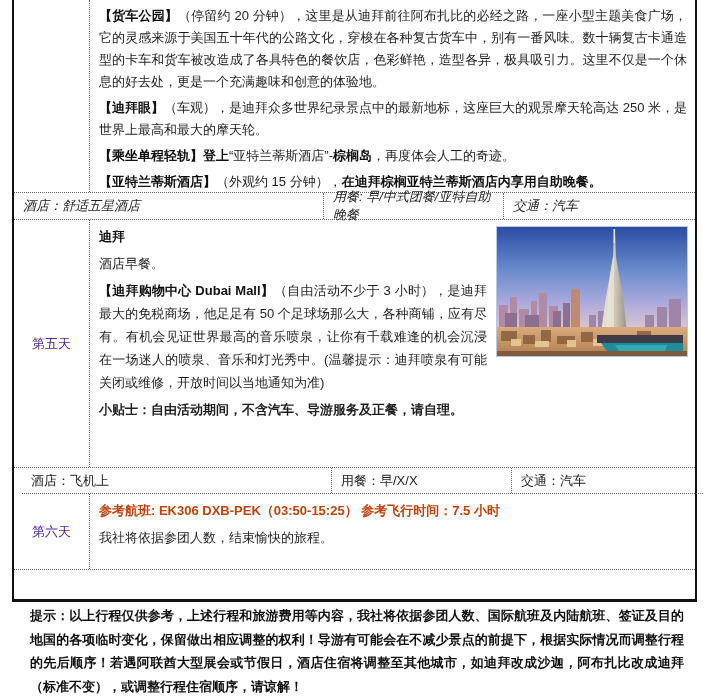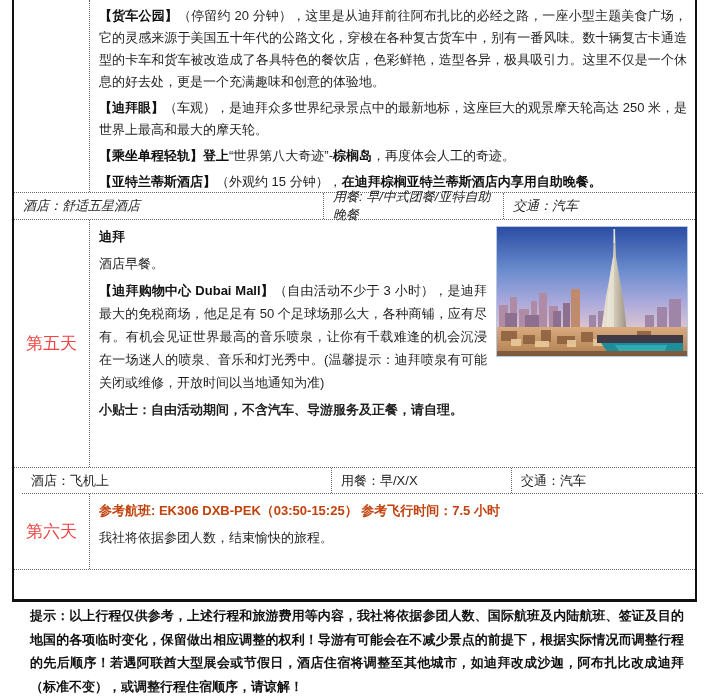--- a/index.html
+++ b/index.html
@@ -12,21 +12,21 @@
   .itinerary-table {
     position:absolute; left:12px; top:0; width:685px;
     border-left:2px solid #111; border-right:2px solid #111;
     border-bottom:3px solid #111;
   }
   .trow { display:flex; width:100%; }
   .body-row { border-bottom:1px dotted #666; }
   .day-cell {
     width:76px; flex:0 0 76px; border-right:1px dotted #666;
     display:flex; align-items:center; justify-content:center;
-    font-size:17px; color:#ef4444;
+    font-size:13px; color:#4c1d95;
   }
   .content-cell {
     flex:1 1 auto; padding:5px 8px 0 9px;
     font-size:13px; line-height:23px; text-align:justify;
   }
   .content-cell p { margin:0 0 4px 0; }
   .d4 .content-cell { line-height:22px; }
   b.sect { font-weight:bold; color:#111; }
   .info-row { display:flex; font-size:13px; }
   .info-row .icell { padding:4px 6px 4px 9px; display:flex; align-items:center; }
@@ -52,21 +52,21 @@
 <body>
 
 <div class="doc">
   <div class="itinerary-table">
 
     <div class="trow body-row d4" style="height:193px;">
       <div class="day-cell"></div>
       <div class="content-cell">
         <p><b class="sect">【货车公园】</b><span>（停留约 20 分钟），这里是从迪拜前往阿布扎比的必经之路，一座小型主题美食广场，它的灵感来源于美国五十年代的公路文化，穿梭在各种复古货车中，别有一番风味。数十辆复古卡通造型的卡车和货车被改造成了各具特色的餐饮店，色彩鲜艳，造型各异，极具吸引力。这里不仅是一个休息的好去处，更是一个充满趣味和创意的体验地。</span></p>
         <p><b class="sect">【迪拜眼】</b><span>（车观），是迪拜众多世界纪录景点中的最新地标，这座巨大的观景摩天轮高达 250 米，是世界上最高和最大的摩天轮。</span></p>
-        <p><b class="sect">【乘坐单程轻轨】登上</b><span>“世界第八大奇迹”-</span><b class="sect">棕榈岛</b><span>，再度体会人工的奇迹。</span></p>
+        <p><b class="sect">【乘坐单程轻轨】登上</b><span>“亚特兰蒂斯酒店”-</span><b class="sect">棕榈岛</b><span>，再度体会人工的奇迹。</span></p>
         <p><b class="sect">【亚特兰蒂斯酒店】</b><span>（外观约 15 分钟），</span><b class="sect">在迪拜棕榈亚特兰蒂斯酒店内享用自助晚餐。</b></p>
       </div>
     </div>
 
     <div class="trow info-row mid" style="height:27px;font-style:italic;">
       <div class="icell hotel">酒店：舒适五星酒店</div>
       <div class="icell meal">用餐: 早/中式团餐/亚特自助晚餐</div>
       <div class="icell trans">交通：汽车</div>
     </div>
 

